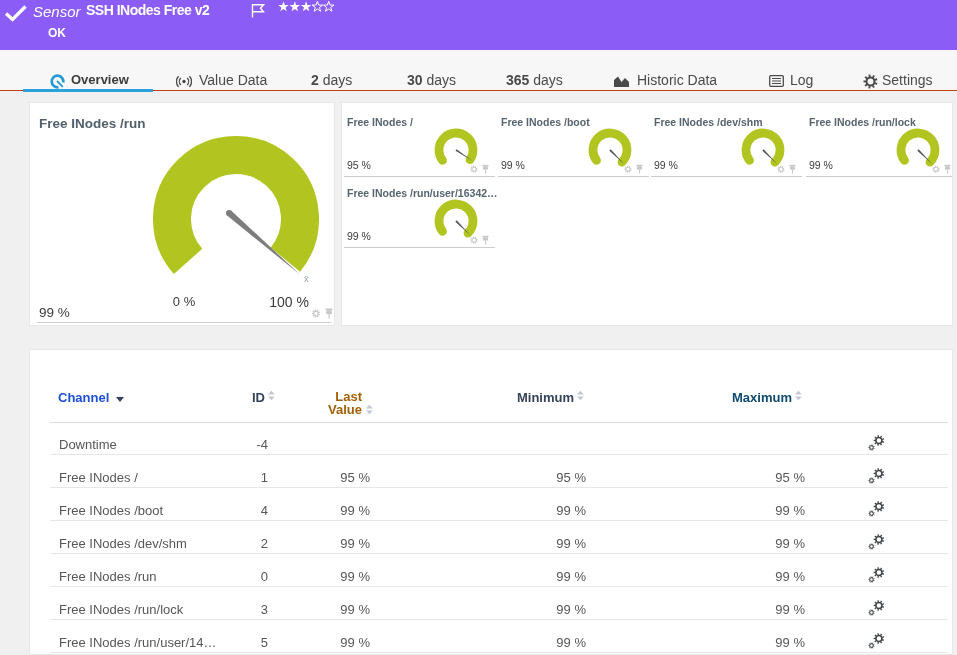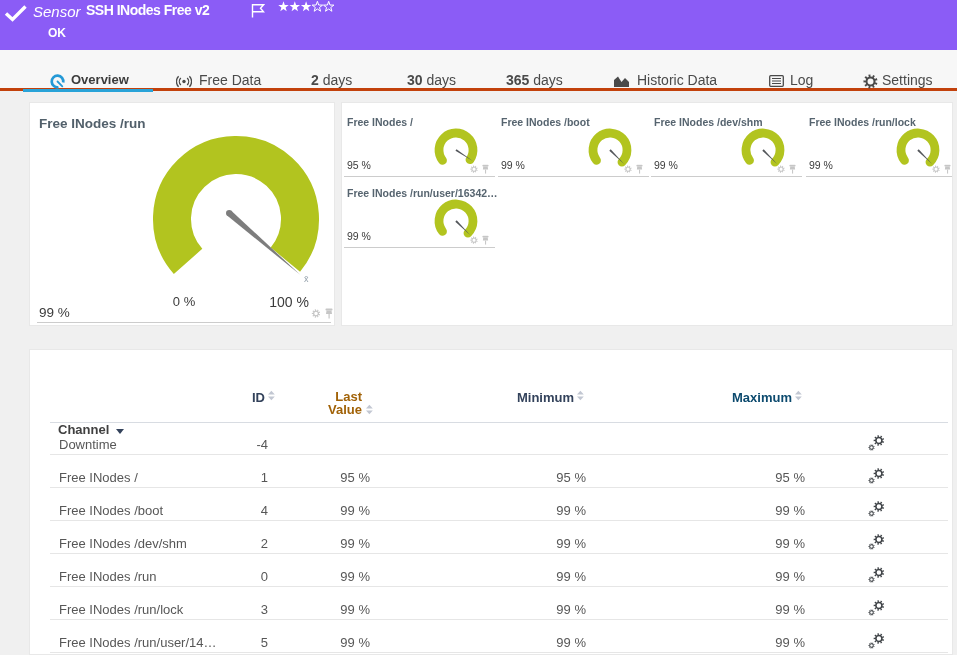--- a/index.html
+++ b/index.html
@@ -7,21 +7,21 @@
 #page { position:relative; width:957px; height:655px; }
 .abs { position:absolute; }
 
 
 #hdr { position:absolute; left:0; top:0; width:957px; height:50px; background:#8b5cf6; color:#fff; }
 #hdr .sensor { position:absolute; left:33px; top:2.5px; font-size:15px; font-style:italic; }
 #hdr .title { position:absolute; left:86px; top:1.5px; font-size:14px; font-weight:bold; letter-spacing:-0.5px; }
 #hdr .ok { position:absolute; left:48px; top:26px; font-size:12px; font-weight:bold; }
 
 
-#tabs { position:absolute; left:0; top:50px; width:957px; height:41px; background:#f7f7f7; border-bottom:3px solid #c2410c;padding-left:18px; }
+#tabs { position:absolute; left:0; top:50px; width:957px; height:41px; background:#f7f7f7; border-bottom:1px solid #c2410c;padding-left:18px; }
 #tabs .t { position:absolute; top:22px; font-size:14px; color:#4a4a4a; white-space:nowrap; }
 #tabs .b { font-weight:bold; }
 #tabs .act { color:#3c3c3c; font-weight:bold; font-size:13px; }
 #uline { position:absolute; left:23px; top:89px; width:130px; height:3px; background:#29a3d8; }
 
 .panel { position:absolute; background:#fff; border:1px solid #e8e8e8; }
 
 
 .card { position:absolute; width:151px; height:66px; border-bottom:1px solid #ccc; }
 .card .ct { position:absolute; left:3px; top:5px; font-size:10.5px; font-weight:bold; color:#56646f; white-space:nowrap; overflow:hidden; max-width:152px; }
@@ -64,21 +64,21 @@
     <svg class="abs" style="left:50px;top:24px;position:absolute" width="16" height="16" viewBox="0 0 16 16">
       <path d="M8.51 13.21 A5.8 5.8 0 1 1 13.21 8.51" fill="none" stroke="#2499d6" stroke-width="2.7"></path>
       <path d="M7.5 7.5 L12.3 12.3" stroke="#2499d6" stroke-width="1.8" stroke-linecap="round"></path>
     </svg>
     <span class="t act" style="left:71px">Overview</span>
     <svg class="abs" style="left:176px;top:25px" width="16" height="13" viewBox="0 0 16 13">
       <circle cx="8" cy="6.5" r="1.7" fill="#4a4a4a"></circle>
       <path d="M4.8 3 A5 5 0 0 0 4.8 10 M2.6 1.2 A7.6 7.6 0 0 0 2.6 11.8" fill="none" stroke="#4a4a4a" stroke-width="1.3"></path>
       <path d="M11.2 3 A5 5 0 0 1 11.2 10 M13.4 1.2 A7.6 7.6 0 0 1 13.4 11.8" fill="none" stroke="#4a4a4a" stroke-width="1.3"></path>
     </svg>
-    <span class="t" style="left:199px">Free Data</span>
+    <span class="t" style="left:199px">Value Data</span>
     <span class="t" style="left:311px"><span class="b">2</span> days</span>
     <span class="t" style="left:407px"><span class="b">30</span> days</span>
     <span class="t" style="left:506px"><span class="b">365</span> days</span>
     <svg class="abs" style="left:613px;top:25px" width="17" height="13" viewBox="0 0 17 13">
       <path d="M1 12 V5 L5 1.5 L8.5 7 L12 3 L16 7 V12 Z" fill="#4a4a4a"></path>
     </svg>
     <span class="t" style="left:637px">Historic Data</span>
     <svg class="abs" style="left:769px;top:25px" width="15" height="12" viewBox="0 0 15 12">
       <rect x="0.7" y="0.7" width="13.6" height="10.6" rx="1" fill="none" stroke="#4a4a4a" stroke-width="1.3"></rect>
       <path d="M3 3.5 H12 M3 6 H12 M3 8.5 H12" stroke="#4a4a4a" stroke-width="1.1"></path>
@@ -191,21 +191,21 @@
         <rect x="14.5" y="0.5" width="7" height="2" rx="0.8"></rect>
         <path d="M15.5 2.5 H20.5 L21 6 H15 Z"></path>
         <rect x="17.5" y="6" width="1.2" height="4.5"></rect>
       </g>
     </svg>
   </div>
     </div>
 
   <div class="panel" id="tablepanel" style="left:29px;top:349px;width:924px;height:306px;">
 
-    <div class="abs" style="left:28px;top:40px;font-size:13px;font-weight:bold;color:#404040;margin-top:32px;">Channel
+    <div class="abs" style="left:28px;top:40px;font-size:13px;font-weight:bold;color:#1d4ed8;">Channel
       <svg style="margin-left:3px" width="8" height="5" viewBox="0 0 8 5">
           <polygon points="0,0 8,0 4,5" fill="#33425b"></polygon>
         </svg>
     </div>
     <div class="abs" style="left:150px;top:40px;width:85px;text-align:right;font-size:13px;font-weight:bold;color:#33425b;">ID</div>
     <svg class="abs" style="left:237px;top:40px" width="9" height="12" viewBox="0 0 9 12">
         <polygon points="1,4.4 7.8,4.4 4.4,0.8" fill="#c2c7d2"></polygon>
         <polygon points="1,6.6 7.8,6.6 4.4,10.2" fill="#c2c7d2"></polygon>
       </svg>
     <div class="abs" style="left:260px;top:40px;width:72px;text-align:right;font-size:13px;font-weight:bold;color:#a16207;line-height:13px;">Last<br>Value</div>

